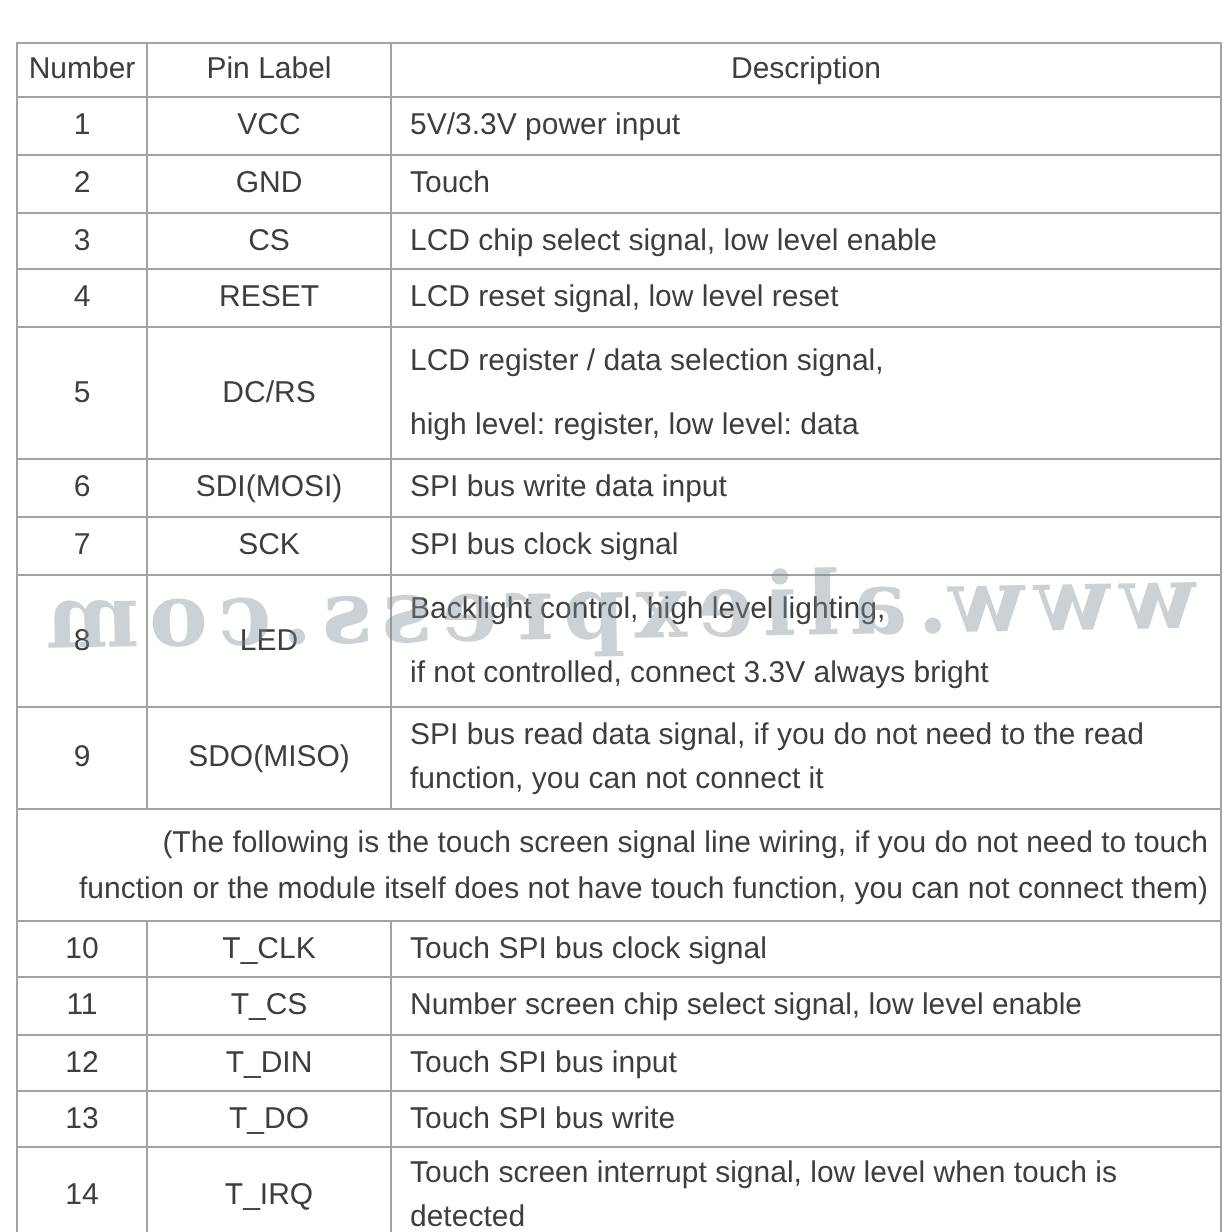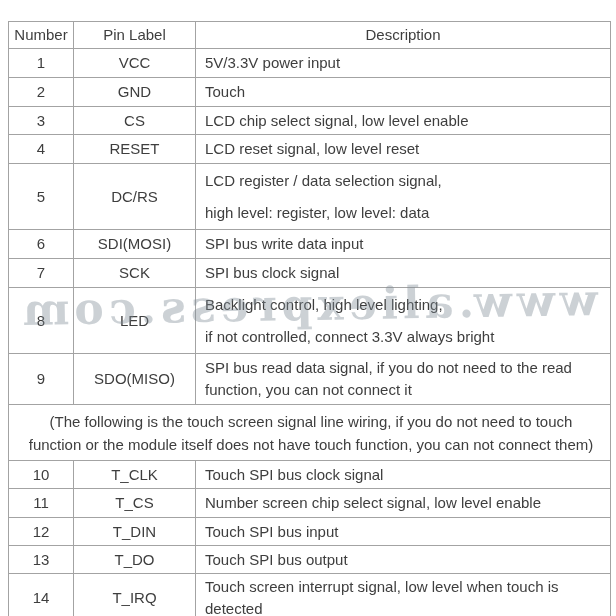--- a/index.html
+++ b/index.html
@@ -27,21 +27,21 @@
     line-height:22px;
     font-weight:normal;
     padding:0;
     overflow:hidden;
   }
   col.c1{width:65px;}
   col.c2{width:122px;}
   col.c3{width:415px;}
   .num,.pin,th{text-align:center;}
   td.desc{text-align:left;padding:2px 6px 2px 9px;}
-  td.note{text-align:center;padding:2px 6px 2px 9px;line-height:23px;}
+  td.note{text-align:right;padding:2px 6px 2px 9px;line-height:23px;}
   
   tr.h27{height:27px;}
   tr.h28{height:28px;}
   tr.h29{height:29px;}
   tr.h47{height:47px;}
   tr.h51{height:51px;}
   tr.h56{height:56px;}
   tr.h66{height:66px;}
   
   tr.spread td.desc .line2{margin-top:10px;}
@@ -179,21 +179,21 @@
         <td class="pin">T_DIN</td>
         <td class="desc">
             <span class="line1">Touch SPI bus input</span>
             <span class="line2"></span>
           </td>
       </tr>
       <tr class="h28">
         <td class="num">13</td>
         <td class="pin">T_DO</td>
         <td class="desc">
-            <span class="line1">Touch SPI bus output</span>
+            <span class="line1">Touch SPI bus write</span>
             <span class="line2"></span>
           </td>
       </tr>
       <tr class="h47">
         <td class="num">14</td>
         <td class="pin">T_IRQ</td>
         <td class="desc">
             <span class="line1">Touch screen interrupt signal, low level when touch is</span>
             <span class="line2">detected</span>
           </td>

